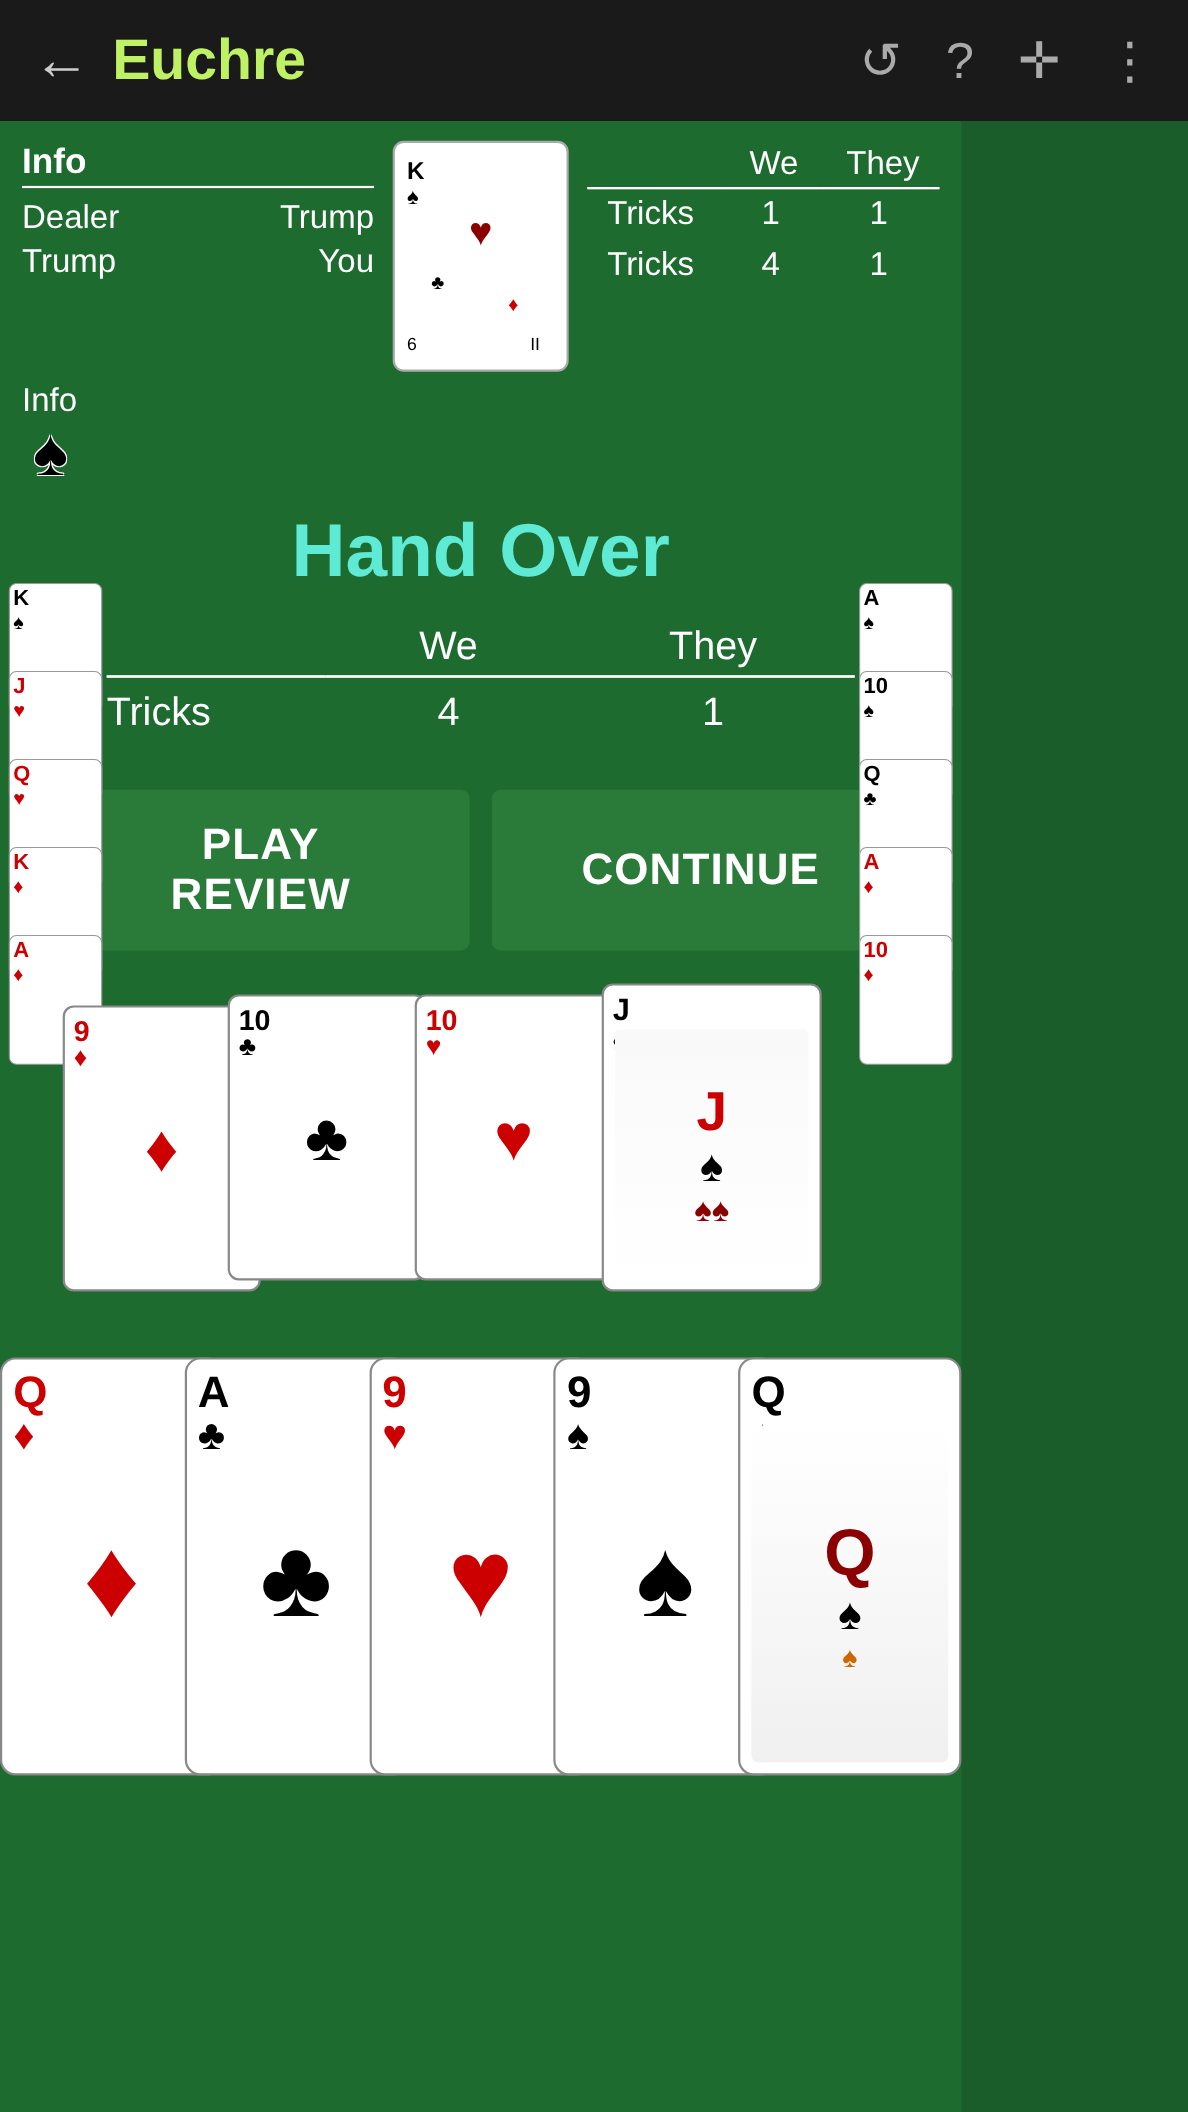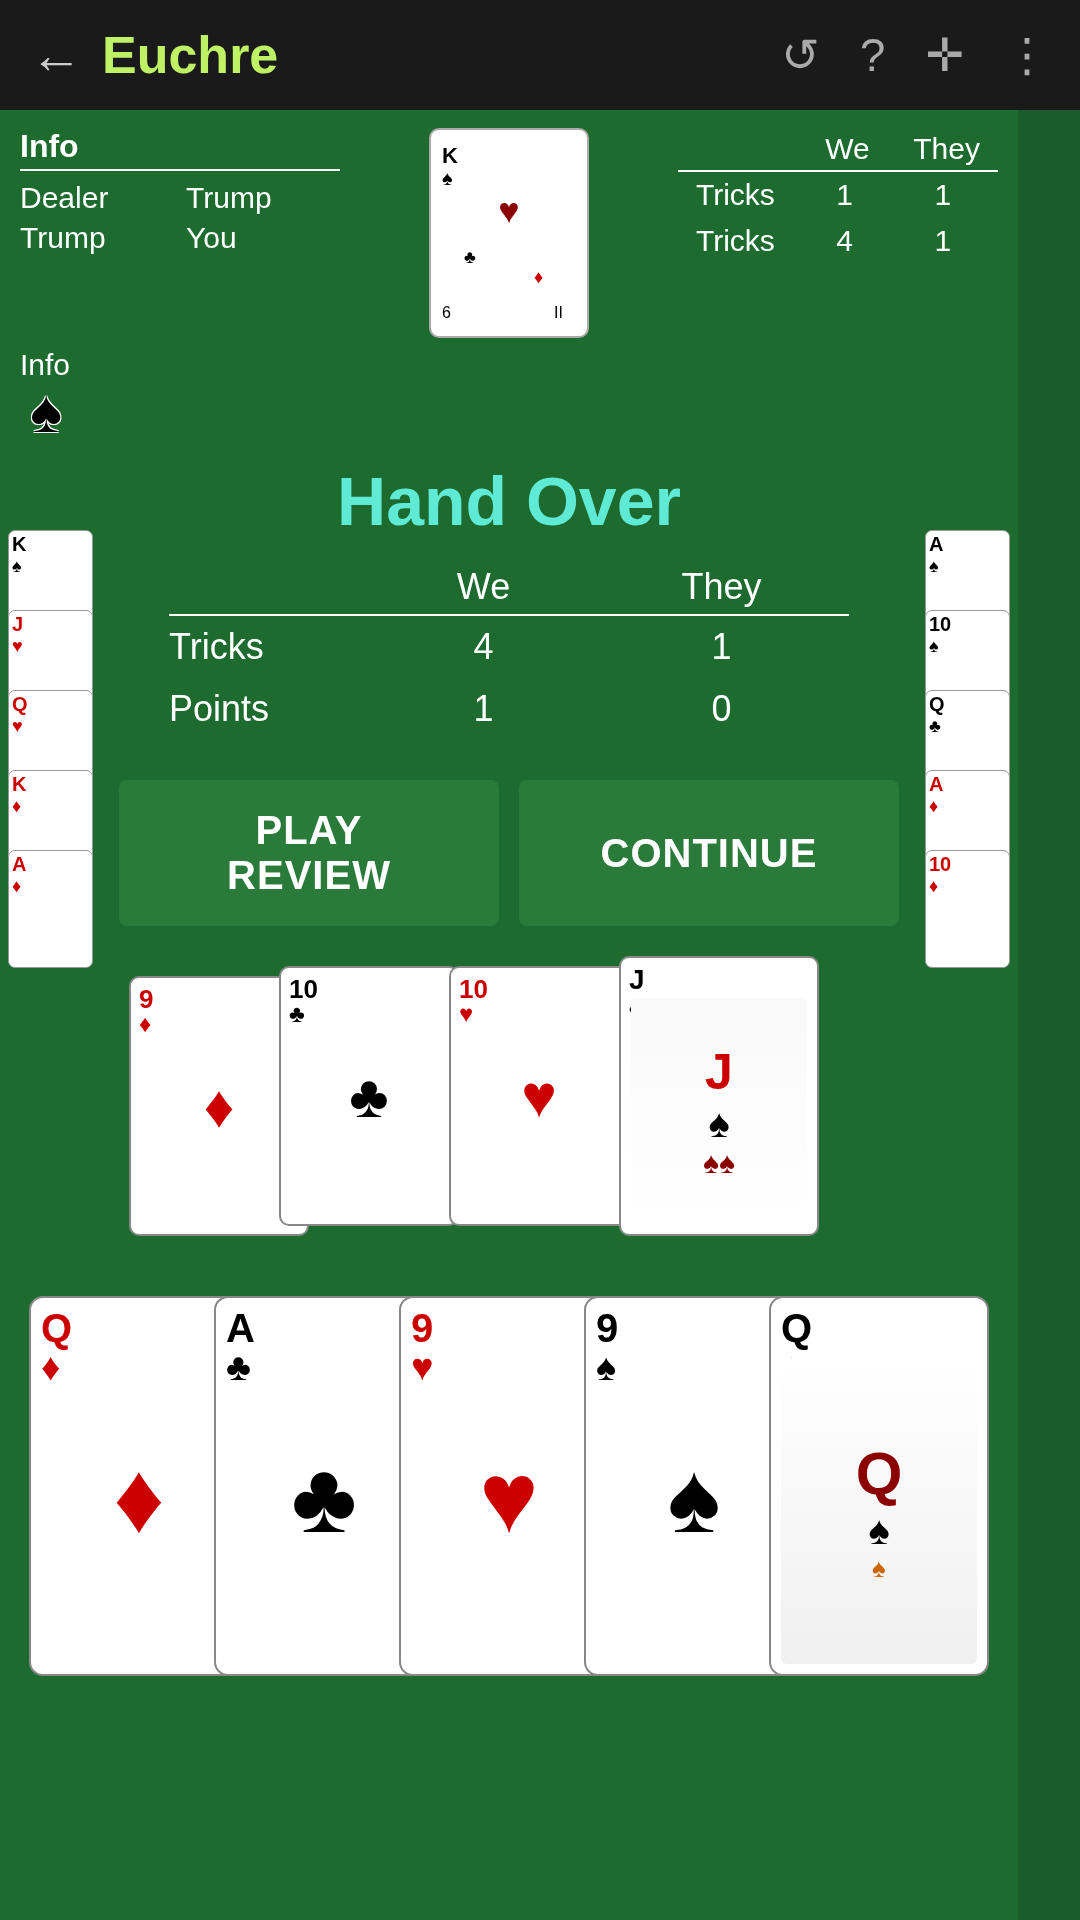--- a/index.html
+++ b/index.html
@@ -41,21 +41,21 @@
     .top-bar-icon {
       color: #aaa;
       font-size: 46px;
       cursor: pointer;
     }
 
     
     .game-area {
       background: #1e6b30;
       position: relative;
-      width: 1018px;
+      width: 874px;
       min-height: 1810px;
     }
 
     
     .info-section {
       display: flex;
       align-items: flex-start;
       padding: 18px 20px 0 20px;
       gap: 0;
     }
@@ -73,20 +73,21 @@
       width: 100%;
     }
     .info-rows {
       color: #fff;
       font-size: 30px;
     }
     .info-row {
       display: flex;
       gap: 46px;
       margin-bottom: 6px;
+      justify-content: space-between;
     }
     .info-row .key { width: 120px; }
     .info-row .val {}
 
     .center-card {
       flex: 1;
       display: flex;
       justify-content: center;
       align-items: flex-start;
     }
@@ -389,25 +390,20 @@
           <th>We</th>
           <th>They</th>
         </tr>
       </thead>
       <tbody>
         <tr>
           <td>Tricks</td>
           <td>4</td>
           <td>1</td>
         </tr>
-        <tr>
-          <td>Points</td>
-          <td>1</td>
-          <td>0</td>
-        </tr>
       </tbody>
     </table>
     <div class="action-buttons">
       <button class="btn-action">PLAY REVIEW</button>
       <button class="btn-action">CONTINUE</button>
     </div>
   </div>
 
   <div class="left-stack">
     <div class="stacked-card" style="top:0px; left:8px;">

